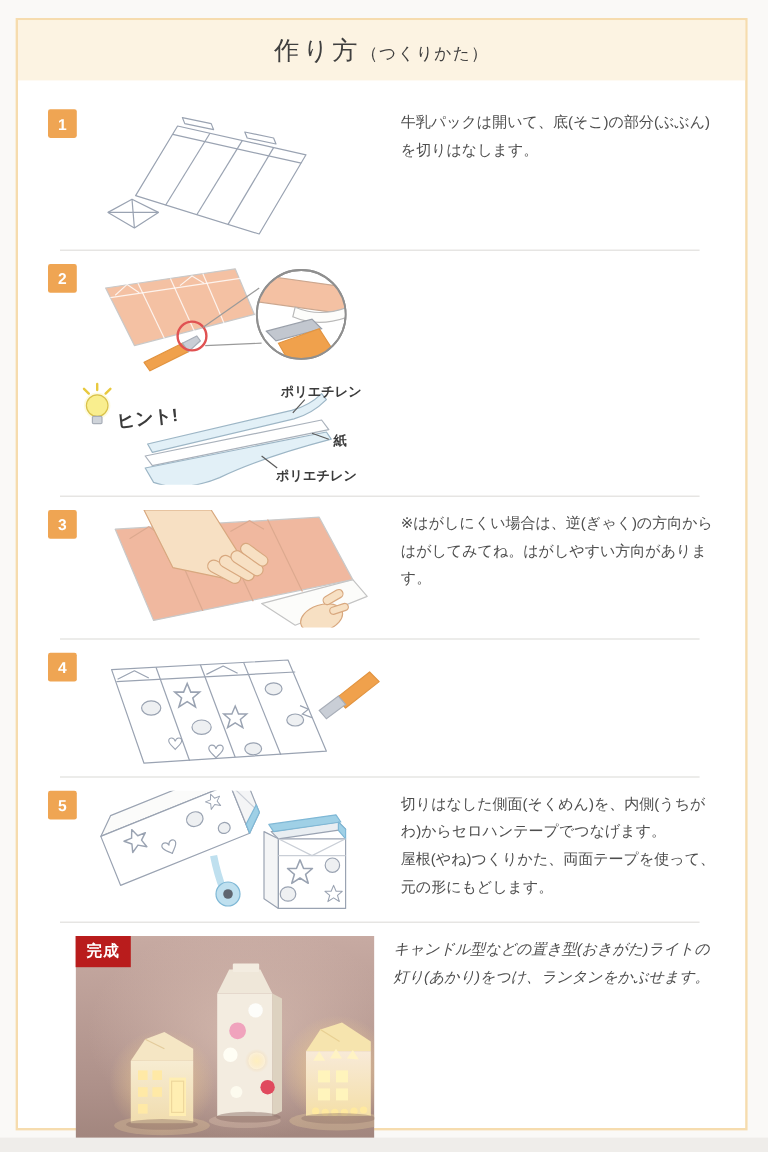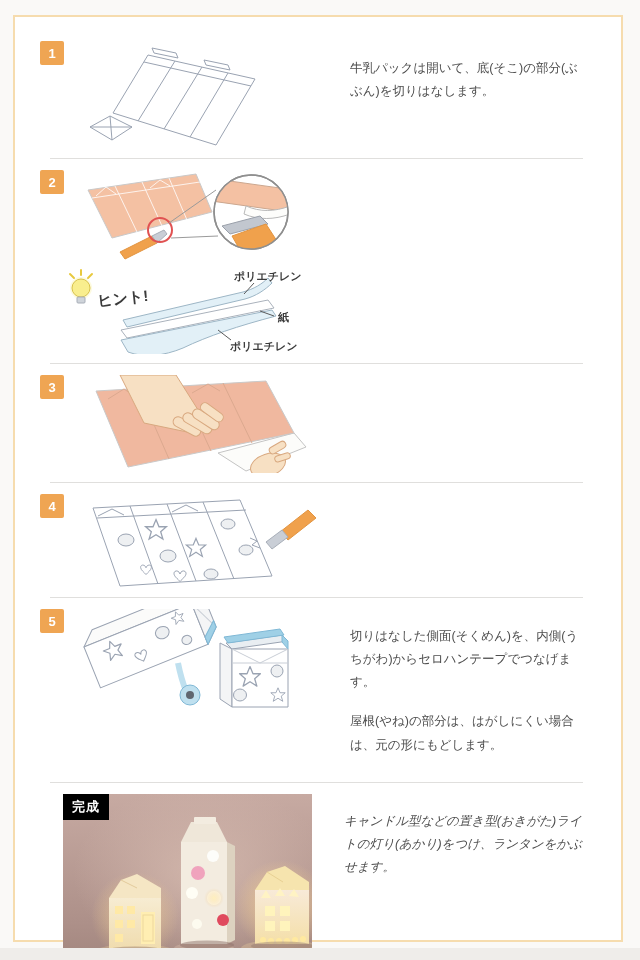--- a/index.html
+++ b/index.html
@@ -21,39 +21,42 @@
   .title .reading{font-size:14px;letter-spacing:1px;}
   .content{padding:24px 18px 0 25px;}
   .step{display:flex;align-items:flex-start;}
   .badge{
     flex:none;width:24px;height:24px;margin-right:4px;border-radius:2px;
     background:#efa553;color:#fff;font-size:13px;font-weight:bold;
     display:flex;align-items:center;justify-content:center;
   }
   .illus{flex:none;width:250px;display:flex;justify-content:center;align-items:flex-start;}
   .stext{flex:1;padding-left:16px;padding-right:2px;font-size:12.5px;line-height:1.85;color:#4e4e4e;}
-  .stext p{margin:16px;}
+  .stext p{margin:0;}
   .sep{border:none;border-top:1px solid #e0dfdd;margin:9px 20px 11px 10px;}
   .s1{min-height:108px}.s2{min-height:182px}.s3{min-height:98px}.s4{min-height:94px}.s5{min-height:98px}
   .final{display:flex;align-items:flex-start;margin-top:2px;}
   .photo-wrap{flex:none;position:relative;width:249px;height:172px;margin-left:23px;}
   .photo-wrap svg{display:block;}
   .final-badge{
-    position:absolute;left:0;top:0;background:#000000;color:#fff;
+    position:absolute;left:0;top:0;background:#b91c1c;color:#fff;
     font-size:13px;font-weight:bold;padding:4px 9px;letter-spacing:1px;
   }
   .final .stext{font-style:italic;}
   svg text{font-family:"Liberation Sans","DejaVu Sans",sans-serif;}
   .lab{font-size:11px;font-weight:bold;fill:#3c3c3c;}
 </style>
 </head>
 <body>
 
 <div class="card">
 
+  <div class="header">
+    <div class="title"><span>作り方</span><span class="reading">（つくりかた）</span></div>
+  </div>
 
   <div class="content">
 
     <div class="step s1">
       <div class="badge">1</div>
       <div class="illus">
         <svg width="250" height="106" viewBox="0 0 250 106">
           <g stroke="#9aa3b2" fill="#ffffff" stroke-width="1" stroke-linejoin="round">
             <polygon points="80,14 187,38 148,104 45,72"></polygon>
             <line x1="107" y1="20" x2="70" y2="80"></line>
@@ -163,20 +166,21 @@
           </g>
 
           <g fill="#f7e0c3" stroke="#d8a87f" stroke-linejoin="round">
             <ellipse cx="200" cy="90" rx="18" ry="11" transform="rotate(-18 200 90)"></ellipse>
             <rect x="200" y="74" width="18" height="7" rx="3.5" transform="rotate(-30 200 74)"></rect>
             <rect x="206" y="82" width="16" height="6" rx="3" transform="rotate(-18 206 82)"></rect>
           </g>
         </svg>
       </div>
       <div class="stext">
+        <p>※はがしにくい場合は、逆(ぎゃく)の方向からはがしてみてね。はがしやすい方向があります。</p>
       </div>
     </div>
     <hr class="sep">
 
     <div class="step s4">
       <div class="badge">4</div>
       <div class="illus">
         <svg width="250" height="94" viewBox="0 0 250 94">
           <defs>
             <path id="star" d="M0,-8 L2.3,-2.5 L8,-2.5 L3.6,1.3 L5.3,7 L0,3.6 L-5.3,7 L-3.6,1.3 L-8,-2.5 L-2.3,-2.5 Z"></path>
@@ -247,21 +251,21 @@
               <use href="#star" transform="translate(182,68) scale(1.3)"></use>
               <ellipse cx="209" cy="62" rx="6" ry="6" fill="#eef0f2"></ellipse>
               <ellipse cx="172" cy="86" rx="6.5" ry="6" fill="#eef0f2"></ellipse>
               <use href="#star" transform="translate(210,86) scale(0.9)"></use>
             </g>
           </g>
         </svg>
       </div>
       <div class="stext">
         <p>切りはなした側面(そくめん)を、内側(うちがわ)からセロハンテープでつなげます。</p>
-        <p>屋根(やね)の部分は、はがしにくい場合は、元の形にもどします。</p>
+        <p>屋根(やね)つくりかた、両面テープを使って、元の形にもどします。</p>
       </div>
     </div>
     <hr class="sep">
 
     <div class="final">
       <div class="photo-wrap">
         <svg width="249" height="172" viewBox="0 0 249 172">
           <defs>
             <linearGradient id="bgG" x1="0" y1="0" x2="0" y2="1">
               <stop offset="0" stop-color="#c7aaa2"></stop>

